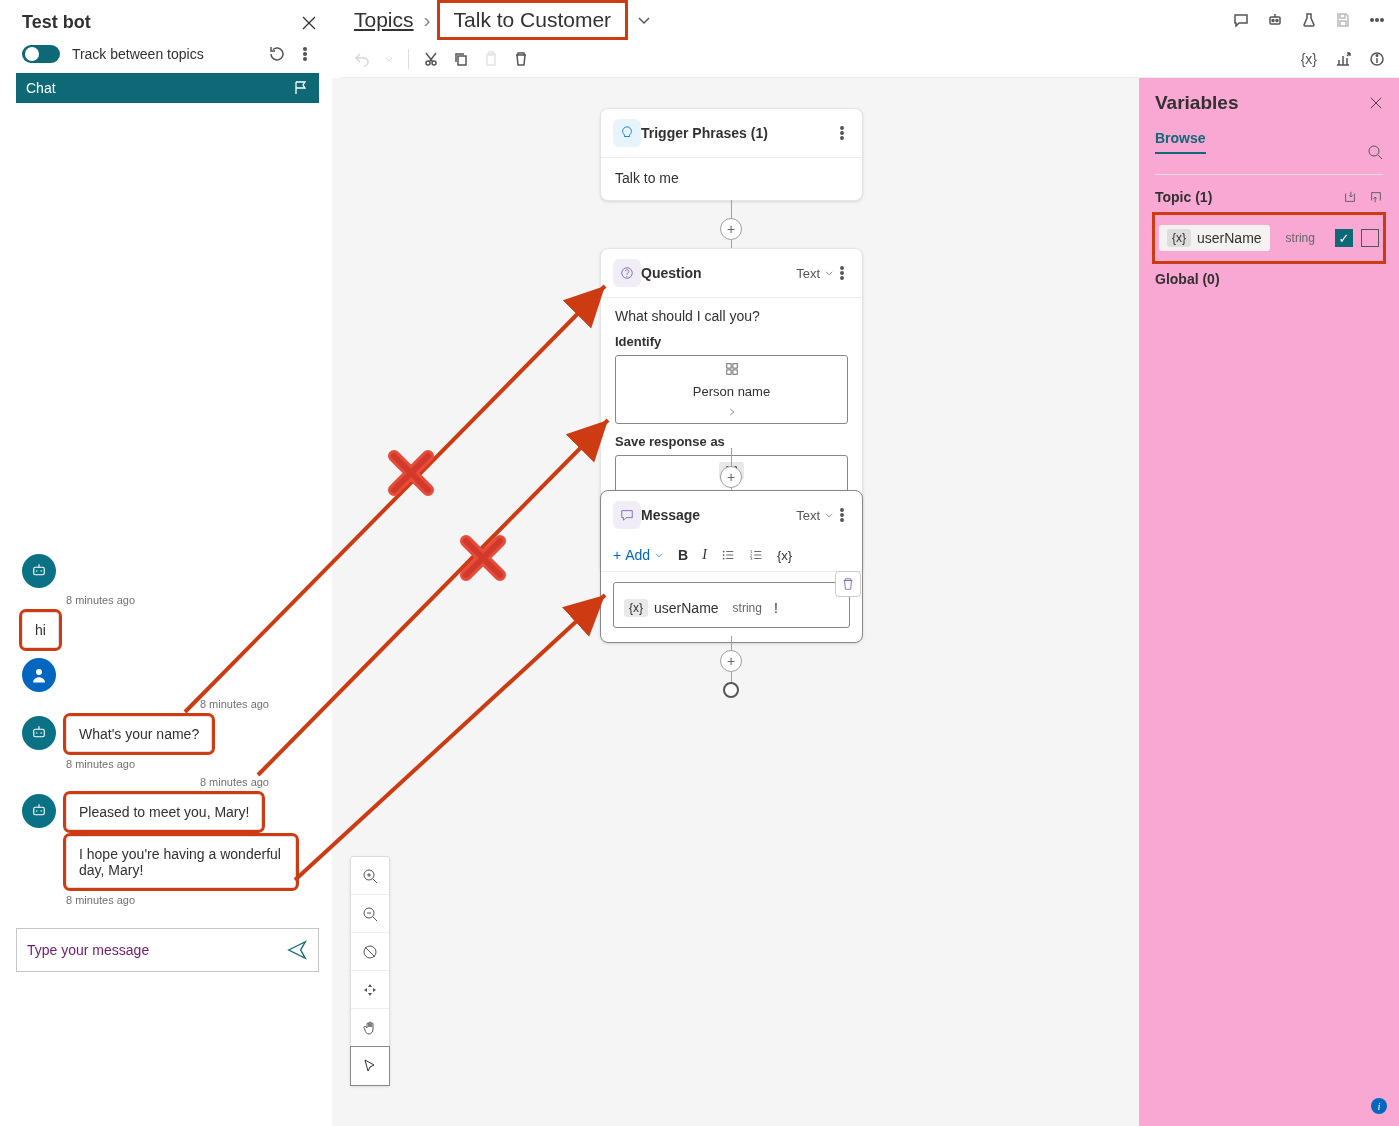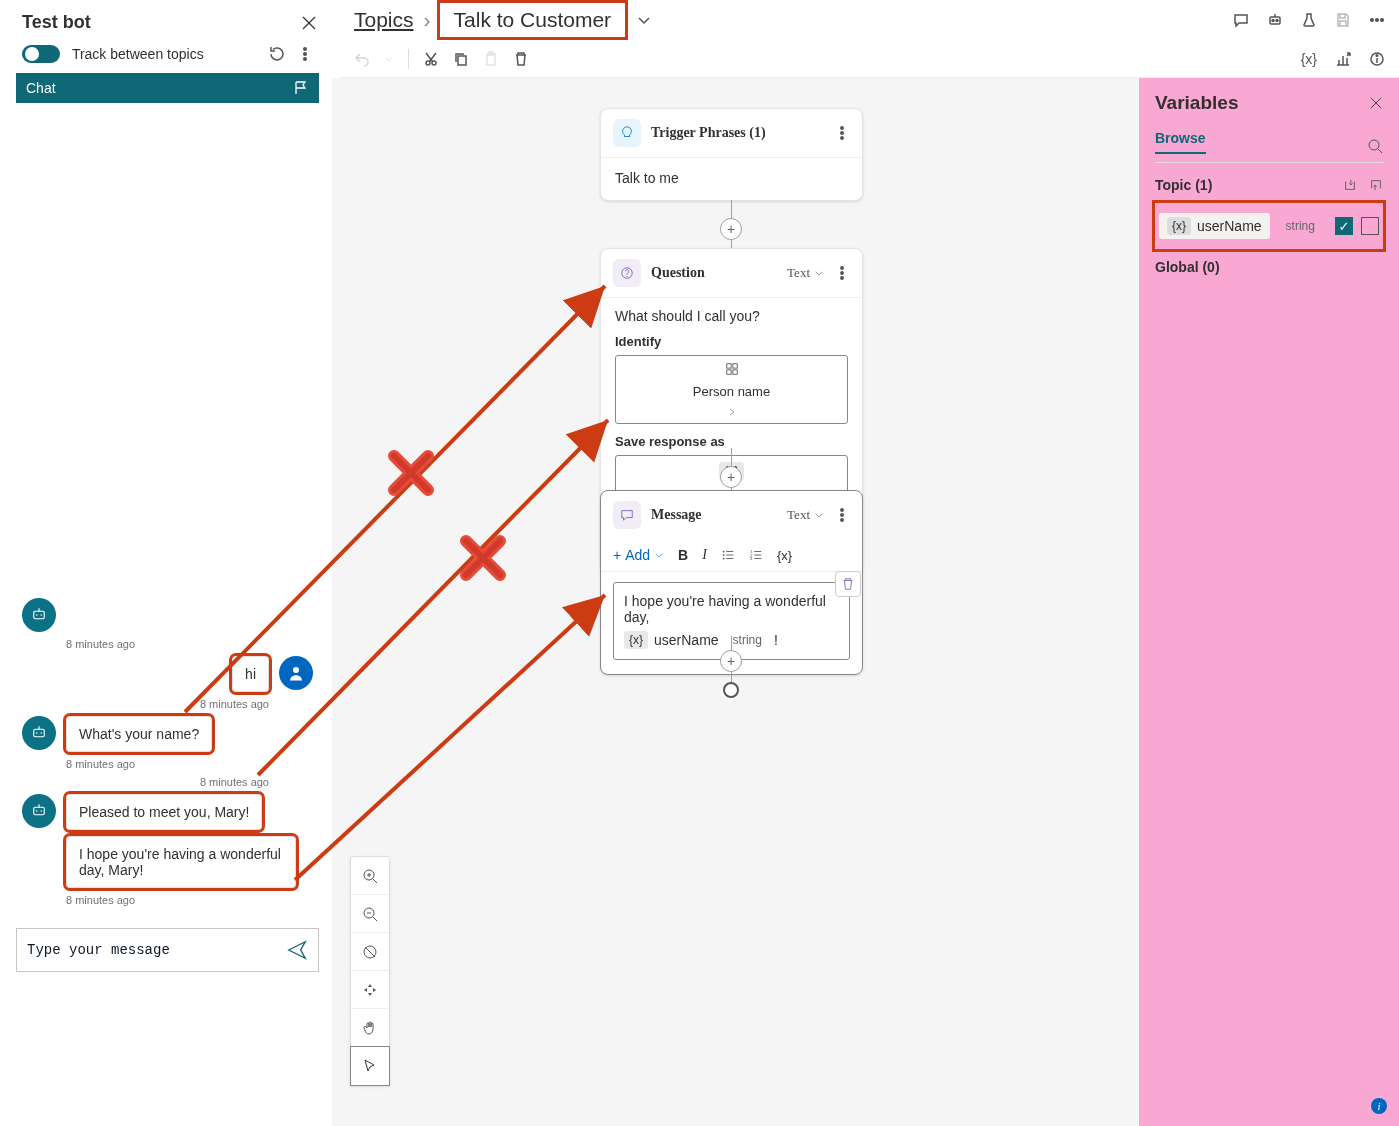--- a/index.html
+++ b/index.html
@@ -27,24 +27,24 @@
   .test-close{width:16px;height:16px;stroke:#333;}
   .test-sub{display:flex;align-items:center;justify-content:space-between;padding:4px 6px 10px 6px;font-size:14px;}
   .toggle{width:38px;height:18px;border-radius:10px;background:var(--teal);position:relative;margin-right:8px;display:inline-block;vertical-align:middle;}
   .toggle::after{content:"";position:absolute;left:3px;top:2px;width:14px;height:14px;border-radius:50%;background:#fff;}
   .track-label{vertical-align:middle;}
   .test-sub-right{display:flex;align-items:center;gap:12px;}
   .chat-tab{background:var(--teal);color:#fff;padding:7px 10px;font-size:14px;display:flex;justify-content:space-between;align-items:center;}
 
   .chat-body{flex:1;position:relative;overflow:hidden;background:#fff;}
   .chat-input{position:absolute;bottom:0;left:0;right:0;border:1px solid #c8c6c4;height:44px;display:flex;align-items:center;padding:0 10px;background:#fff;}
-  .chat-input span{color:#0f172a;font-size:14px;flex:1;font-family:Liberation Mono, monospace;}
+  .chat-input span{color:#701a75;font-size:14px;flex:1;}
 
   .msg-row{display:flex;align-items:flex-start;gap:10px;margin:6px 0;}
-  .msg-row.user{justify-content:flex-end;}
+  .msg-row.user{justify-content:flex-end;flex-direction:column;}
   .bot-avatar{width:34px;height:34px;border-radius:50%;background:#0b7285;display:flex;align-items:center;justify-content:center;flex-shrink:0;}
   .user-avatar{width:34px;height:34px;border-radius:50%;background:#0067c0;display:flex;align-items:center;justify-content:center;flex-shrink:0;}
   .bubble{border:1px solid #e1dfdd;background:#fff;border-radius:4px;padding:9px 12px;font-size:14px;max-width:230px;}
   .user .bubble{background:#fff;}
   .timestamp{font-size:11px;color:#717171;margin-top:4px;}
   .msg-block{margin-bottom:6px;}
   .msg-block .timestamp{margin-left:44px;}
   .msg-block.user .timestamp{text-align:right;margin-right:44px;}
 
   .hl{outline:3px solid var(--highlight);}
@@ -59,21 +59,21 @@
 
   .secondbar{position:absolute;left:340px;right:0;top:40px;height:38px;display:flex;align-items:center;padding:0 14px;gap:14px;border-bottom:1px solid #eee;background:#fff;}
   .secondbar-right{margin-left:auto;display:flex;gap:18px;color:#555;}
 
   .tool-icon{width:16px;height:16px;stroke:#555;fill:none;stroke-width:1.5;}
 
   
   .canvas{position:absolute;left:332px;top:78px;right:0;bottom:0;background:var(--canvas);}
 
   .node{position:absolute;background:#fff;border-radius:8px;box-shadow:0 1px 3px rgba(0,0,0,0.12);border:1px solid #e5e5e5;}
-  .node-head{display:flex;align-items:center;padding:10px 12px;font-size:14px;font-weight:600;gap:10px;font-family:Liberation Serif, serif;}
+  .node-head{display:flex;align-items:center;padding:10px 12px;font-size:14px;font-weight:600;}
   .node-head .spacer{flex:1;}
   .node-head .type-chip {font-weight:400;color:#555;font-size:13px;display:flex;align-items:center;gap:4px;}
   .node-body{padding:10px 14px 14px 14px;font-size:14px;}
   .node-body .label{font-size:13px;font-weight:600;margin:10px 0 6px 0;}
   .node-input{border:1px solid #8a8886;border-radius:3px;padding:6px 8px;display:flex;align-items:center;gap:8px;font-size:13px;flex-direction:column;}
   .var-brace{background:#e8e8e8;border-radius:3px;padding:2px 5px;font-size:12px;}
   .var-type{color:#666;font-size:12px;margin-left:8px;}
   .head-icon{width:28px;height:28px;border-radius:6px;display:flex;align-items:center;justify-content:center;}
   .trigger-icon{background:#e8f4fb;}
   .question-icon{background:#f1edf7;}
@@ -83,21 +83,21 @@
   .plus-circle{position:absolute;width:22px;height:22px;border:1px solid #a0a0a0;border-radius:50%;background:#fff;display:flex;align-items:center;justify-content:center;color:#666;font-size:14px;}
   .end-circle{position:absolute;width:16px;height:16px;border:2px solid #555;border-radius:50%;background:#fff;}
 
   .richtoolbar{display:flex;align-items:center;gap:14px;padding:8px 12px;border-bottom:1px solid #eee;font-size:14px;}
   .msg-editor{border:1px solid #8a8886;border-radius:3px;padding:10px;font-size:14px;margin:10px 12px 14px 12px;position:relative;}
   .delete-badge{position:absolute;right:-12px;top:-12px;width:26px;height:26px;border:1px solid #ccc;border-radius:4px;background:#fff;display:flex;align-items:center;justify-content:center;}
 
   
   .var-panel{position:absolute;right:0;top:0;width:260px;bottom:0;background:#f9a8d4;padding:14px 16px;border-left: none;}
   .var-panel h3{margin:0 0 16px 0;font-size:19px;font-weight:600;display:flex;justify-content:space-between;align-items:center;}
-  .var-tabs{font-size:14px;color:var(--teal);font-weight:600;border-bottom:2px solid var(--teal);display:inline-block;padding-bottom:6px;margin-bottom:8px;}
+  .var-tabs{font-size:14px;color:var(--teal);font-weight:600;border-bottom:2px solid var(--teal);display:inline-block;padding-bottom:6px;margin-bottom:20px;}
   .var-section-head{font-size:14px;font-weight:600;display:flex;justify-content:space-between;align-items:center;margin-bottom:10px;}
   .var-row{display:flex;align-items:center;gap:8px;padding:6px 2px;font-size:14px;}
   .var-row .var-namechip{background:#f3f2f1;border-radius:3px;padding:4px 8px;display:flex;align-items:center;gap:6px;}
   .checkbox{width:18px;height:18px;border:1px solid #555;display:flex;align-items:center;justify-content:center;}
   .checkbox.checked{background:var(--teal);border-color:var(--teal);color:#fff;font-size:13px;}
 
   
   .zoom-palette{position:absolute;left:18px;bottom:40px;width:40px;background:#fff;border:1px solid #ddd;border-radius:3px;display:flex;flex-direction:column;box-shadow:0 1px 3px rgba(0,0,0,0.1);}
   .zoom-palette div{height:38px;display:flex;align-items:center;justify-content:center;border-bottom:1px solid #eee;}
   .zoom-palette div:last-child{border-bottom:none;background:#fff;outline:1px solid #888;}
@@ -419,21 +419,20 @@
           <line x1="6" y1="12" x2="14" y2="12" stroke="#555"></line>
         </svg>
       <span style="font-size:13px">{x}</span>
     </div>
     <div class="msg-editor">
       <div class="delete-badge">
           <svg width="14" height="14" viewBox="0 0 16 16">
             <path d="M3 4h10M5 4V2h6v2M4 4l1 10h6l1-10" fill="none" stroke="#7b61b3"></path>
           </svg>
         </div>
-      <div>I hope you're having a wonderful day,</div>
       <div style="margin-top:6px;display:flex;align-items:center;gap:6px;">
         <span class="var-brace">{x}</span>
         <span>userName</span>
         <span class="var-type">string</span>
         <span style="margin-left:6px">!</span>
       </div>
     </div>
   </div>
 
   <div class="connector-v" style="left:399px;top:558px;height:15px;"></div>

